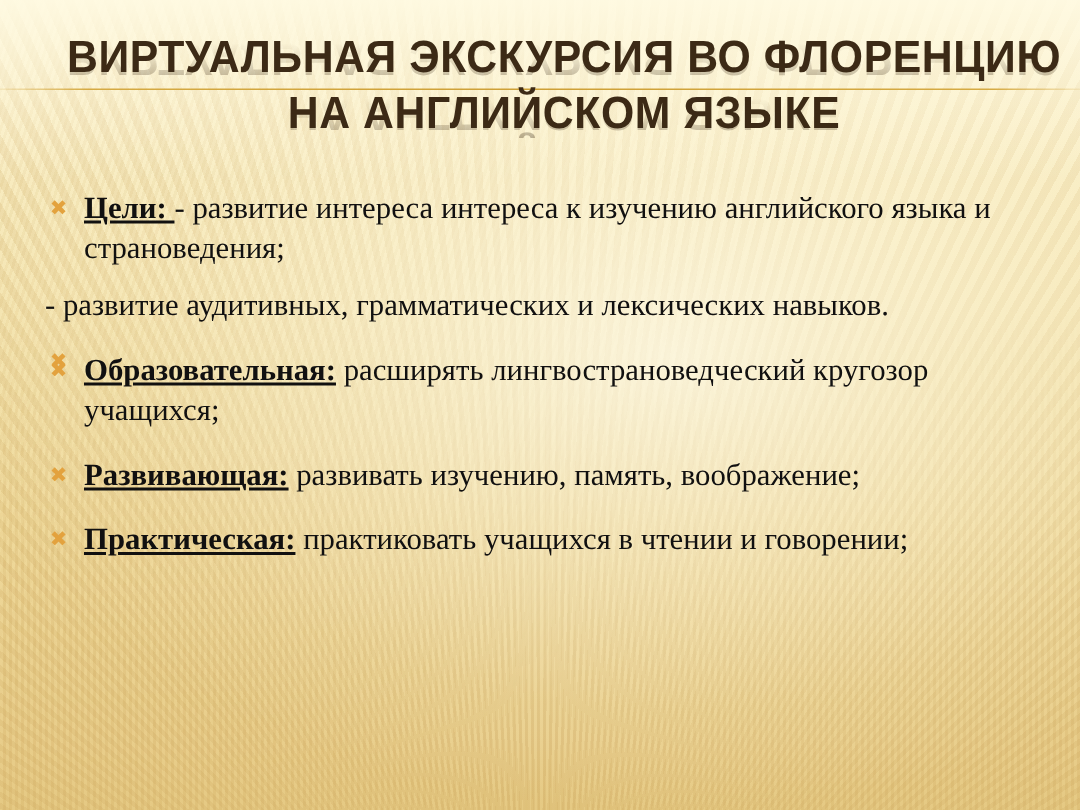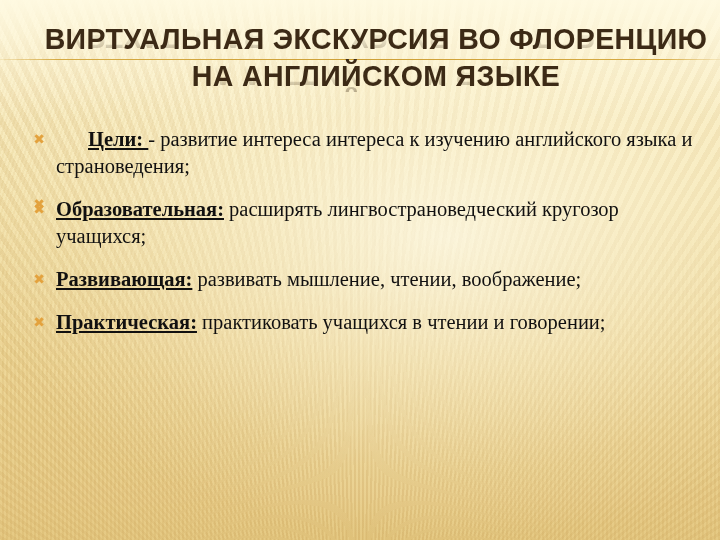--- a/index.html
+++ b/index.html
@@ -187,21 +187,21 @@
     height: 18px;
     line-height: 18px;
     text-align: center;
     color: #E3A23E;
     font-family: "DejaVu Sans", sans-serif;
     font-size: 14px;
     font-weight: bold;
     user-select: none;
   }
 
-  .lead-bold  { font-weight: bold; text-decoration: underline; margin-left: 32px; }
+  .lead-bold  { font-weight: bold; text-decoration: underline; }
   .lead-under { text-decoration: underline; font-weight: bold; }
 
   .gap-sm { margin-bottom: 14px; }
   .gap-md { margin-bottom: 16px; }
 </style>
 </head>
 <body>
 
 <div id="slide">
 
@@ -225,34 +225,37 @@
     </div>
   </div>
 
   <div id="body-block">
 
     <div class="para">
       <span class="bullet">✖</span>
       <span class="lead-bold">Цели: </span><span> - развитие  интереса интереса к изучению английского языка и страноведения;</span>
     </div>
 
+    <div class="para nobullet gap-sm">
+      <span>- развитие аудитивных, грамматических и лексических навыков.</span>
+    </div>
 
     <div class="para gap-md">
       <span class="bullet">✖</span>
       <span></span>
     </div>
 
     <div class="para gap-md">
       <span class="bullet">✖</span>
       <span class="lead-under">Образовательная:</span><span> расширять лингвострановедческий кругозор учащихся;</span>
     </div>
 
     <div class="para gap-md">
       <span class="bullet">✖</span>
-      <span class="lead-under">Развивающая:</span><span> развивать мышление, чтении, воображение;</span>
+      <span class="lead-under">Развивающая:</span><span> развивать изучению, память, воображение;</span>
     </div>
 
     <div class="para">
       <span class="bullet">✖</span>
       <span class="lead-under">Практическая:</span><span> практиковать учащихся в чтении и говорении;</span>
     </div>
 
   </div>
 </div>
 

